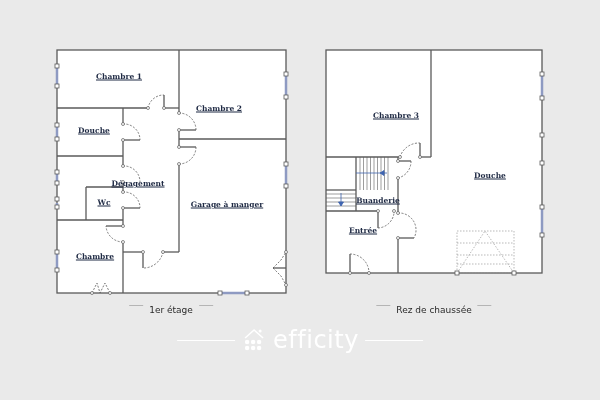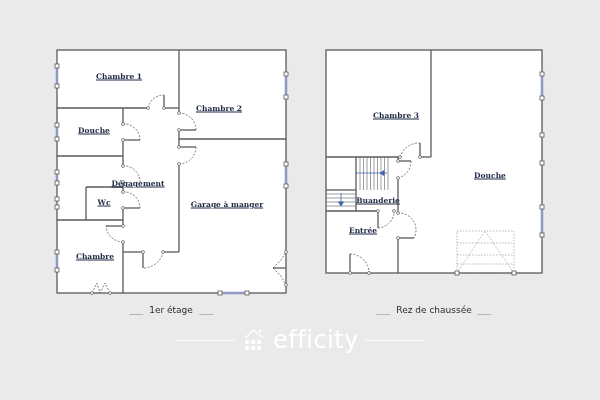--- a/index.html
+++ b/index.html
@@ -18,21 +18,21 @@
     color: #1f2a44;
     white-space: nowrap;
     transform: translate(-50%, -50%);
     text-decoration: underline;
   }
   .floor-caption {
     position: absolute;
     font-family: "DejaVu Sans", sans-serif;
     font-size: 9px;
     color: #2a2a2a;
-    display: flex; align-items: flex-end; gap: 6px;
+    display: flex; align-items: flex-start; gap: 6px;
     transform: translateX(-50%);
     white-space: nowrap;
   }
   .floor-caption .dash { display: inline-block; width: 14px; border-top: 1px solid #b5b5b5; }
   .logo {
     position: absolute; left: 300px; top: 340px;
     transform: translate(-50%, -50%);
     display: flex; align-items: center; gap: 6px;
   }
   .logo .line { width: 58px; border-top: 1.5px solid #ffffff; }

